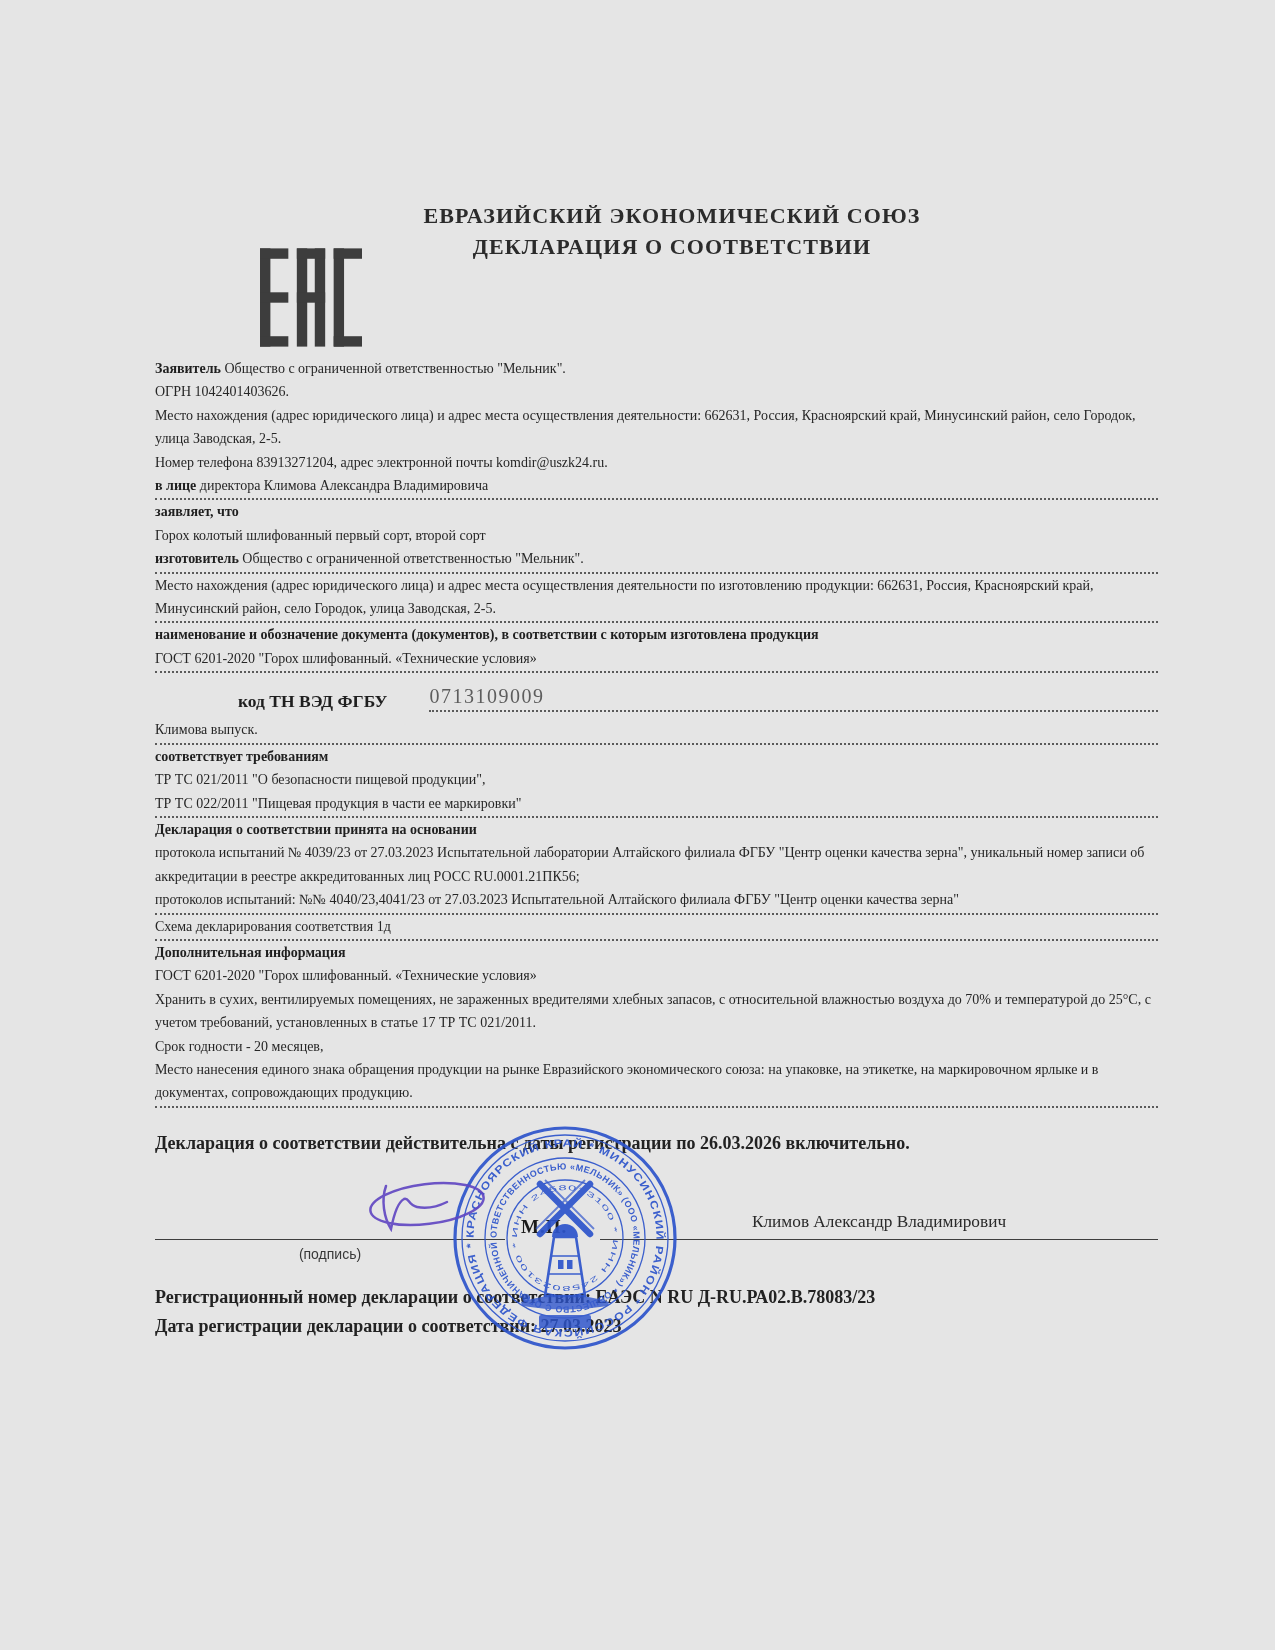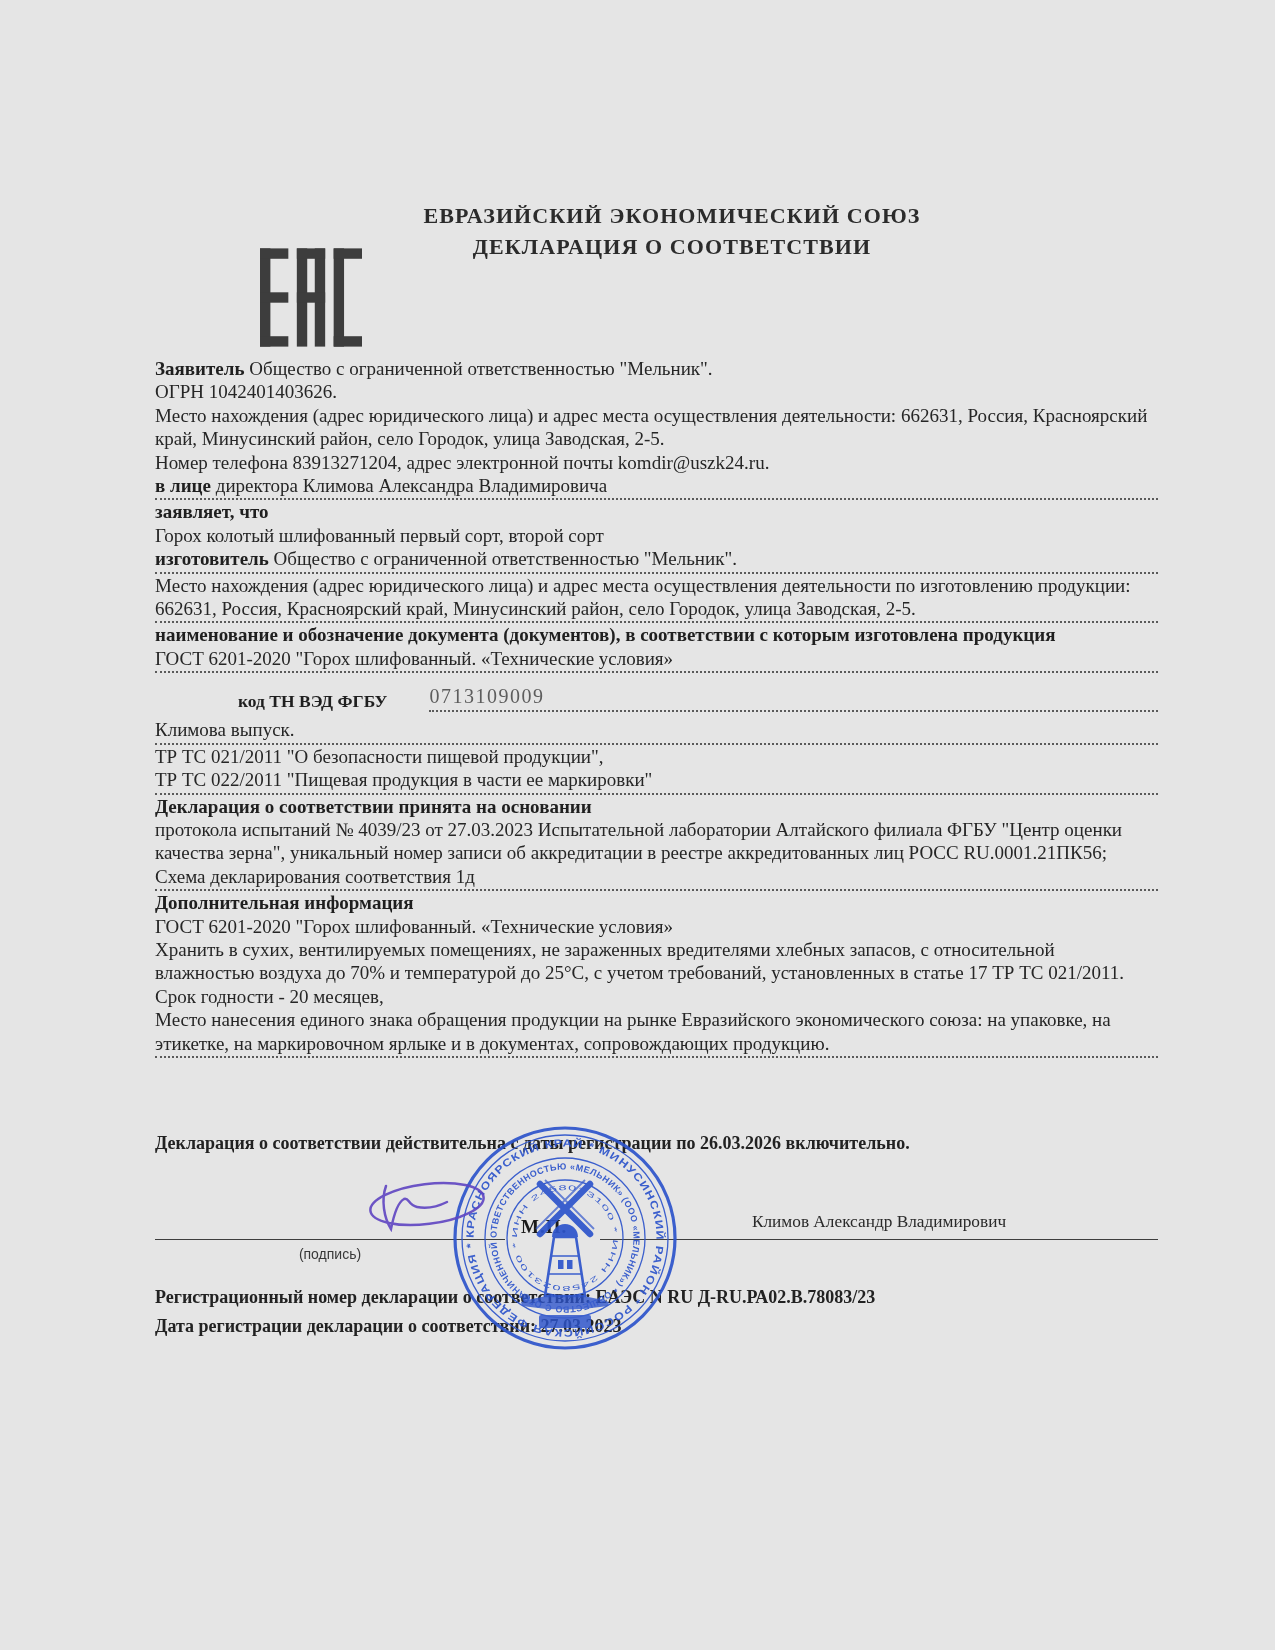--- a/index.html
+++ b/index.html
@@ -9,21 +9,21 @@
   }
   
   .doc-header{position:absolute;left:342px;top:200px;width:660px;text-align:center;}
   .doc-header .h{
     font-size:22px;font-weight:bold;letter-spacing:1.1px;line-height:31px;color:#2b2b2b;
   }
   
   .eac-logo{position:absolute;left:260px;top:246px;width:102px;height:103px;}
   
   .body-flow{position:absolute;left:155px;top:357px;width:1003px;}
-  .ln{margin:0;font-size:19px;line-height:23.4px;color:#262626;}
+  .ln{margin:0;font-size:14px;line-height:23.4px;color:#262626;}
   .ln b, b.lbl{font-weight:bold;color:#1f1f1f;}
   .bold{font-weight:bold;color:#1f1f1f;}
   .u{border-bottom:2px dotted #5a5a5a;padding-bottom:1px;}
   .tnved-row{display:flex;align-items:flex-end;margin:12px 0 6px 0;}
   .tnved-row .lbl{margin-left:83px;font-size:17.5px;white-space:nowrap;}
   .tnved-fill{flex:1;margin-left:42px;border-bottom:2px dotted #5a5a5a;padding-bottom:2px;}
   .tnved-code{font-size:20px;color:#5d5d5d;letter-spacing:1.5px;}
   
   .validity{position:absolute;left:155px;top:1133px;width:1003px;margin:0;
     font-size:18px;font-weight:bold;color:#222;}
@@ -85,24 +85,26 @@
     <p class="ln u">Место нахождения (адрес юридического лица) и адрес места осуществления деятельности по изготовлению продукции: 662631, Россия, Красноярский край, Минусинский район, село Городок, улица Заводская, 2-5.</p>
     <p class="ln bold">наименование и обозначение документа (документов), в соответствии с которым изготовлена продукция</p>
     <p class="ln u">ГОСТ  6201-2020 "Горох шлифованный. «Технические условия»</p>
 
     <div class="tnved-row">
       <b class="lbl">код ТН ВЭД ФГБУ</b>
       <span class="tnved-fill"><span class="tnved-code">0713109009</span></span>
     </div>
 
     <p class="ln u">Климова выпуск.</p>
+    <p class="ln bold">соответствует требованиям</p>
     <p class="ln">ТР ТС 021/2011 "О безопасности пищевой продукции",</p>
     <p class="ln u">ТР ТС 022/2011 "Пищевая продукция в части ее маркировки"</p>
     <p class="ln bold">Декларация о соответствии принята на основании</p>
     <p class="ln">протокола испытаний № 4039/23 от 27.03.2023 Испытательной лаборатории Алтайского филиала ФГБУ "Центр оценки качества зерна", уникальный номер записи об аккредитации в реестре аккредитованных лиц РОСС RU.0001.21ПК56;</p>
+    <p class="ln u">протоколов испытаний: №№ 4040/23,4041/23 от  27.03.2023 Испытательной Алтайского филиала ФГБУ "Центр оценки качества зерна"</p>
     <p class="ln u">Схема декларирования соответствия 1д</p>
     <p class="ln bold">Дополнительная информация</p>
     <p class="ln">ГОСТ 6201-2020 "Горох шлифованный. «Технические условия»</p>
     <p class="ln">Хранить в сухих, вентилируемых помещениях, не зараженных вредителями хлебных запасов, с относительной влажностью воздуха до 70% и температурой до 25°С, с учетом требований, установленных в статье 17 ТР ТС 021/2011.</p>
     <p class="ln">Срок годности  - 20 месяцев,</p>
     <p class="ln u">Место нанесения единого знака обращения продукции на рынке Евразийского экономического союза: на упаковке, на этикетке, на маркировочном ярлыке и в документах, сопровождающих продукцию.</p>
   </main>
 
   <p class="validity">Декларация о соответствии действительна с даты регистрации по 26.03.2026 включительно.</p>
 

